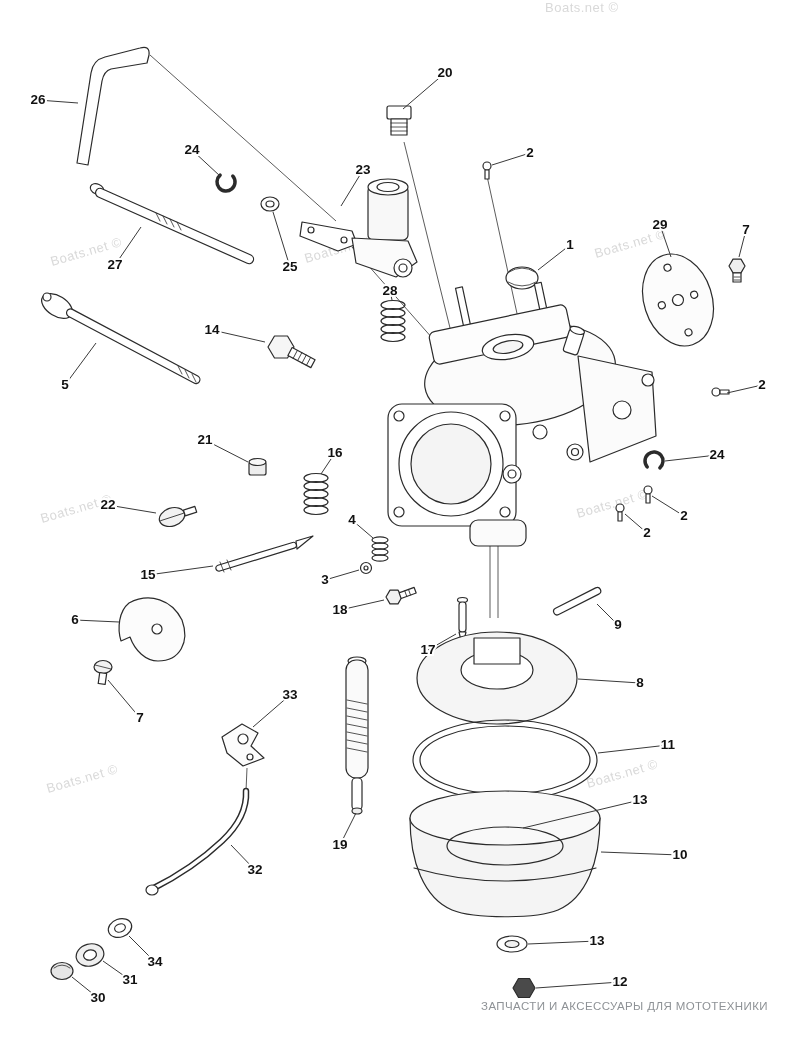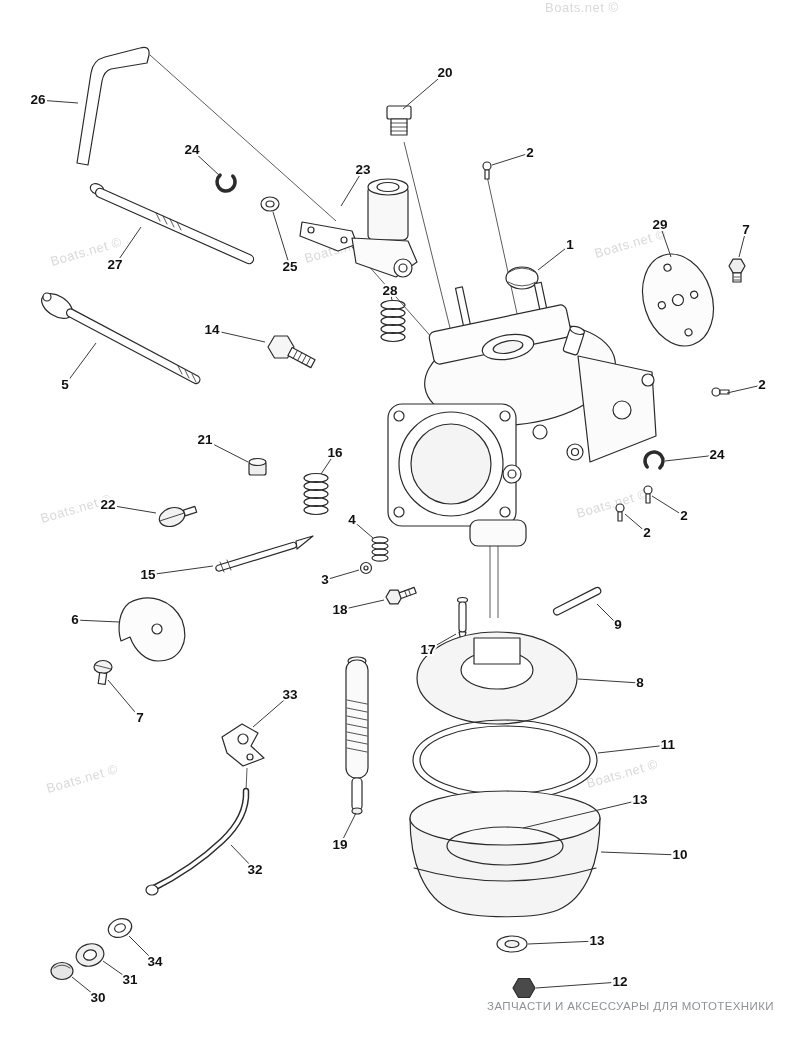--- a/index.html
+++ b/index.html
@@ -9,21 +9,21 @@
   #parts *{stroke:#2b2b2b;stroke-width:1.2;stroke-linecap:round;stroke-linejoin:round;}
   #parts .thick{stroke-width:6.5;}
   #parts .inner{stroke:#ffffff;stroke-width:3.5;}
   #parts .thin{stroke-width:0.8;}
   #parts .ering{stroke-width:3.5;}
   #construction line{stroke:#4a4a4a;stroke-width:0.9;}
   .leader{stroke:#3a3a3a;stroke-width:1;fill:none;}
   .callout-label{font-family:"Liberation Sans",sans-serif;font-size:13.5px;font-weight:bold;
         fill:#111;text-anchor:middle;paint-order:stroke fill;stroke:#ffffff;stroke-width:4px;}
   .wm{font-family:"Liberation Sans",sans-serif;font-size:13px;fill:#d9d9d9;letter-spacing:.5px;}
-  .footer{position:absolute;right:14px;bottom:42px;text-align:right;}
+  .footer{position:absolute;right:20px;bottom:42px;text-align:right;}
   .tagline{font-size:11.5px;color:#8e9296;letter-spacing:.4px;margin-bottom:5px;}
   .logo{font-size:34px;font-weight:bold;font-style:italic;letter-spacing:1px;line-height:1;}
 </style>
 </head>
 <body>
 
 <div class="page">
   <svg id="diagram-svg" width="800" height="1059" viewBox="0 0 800 1059">
 
     <g id="watermarks">

